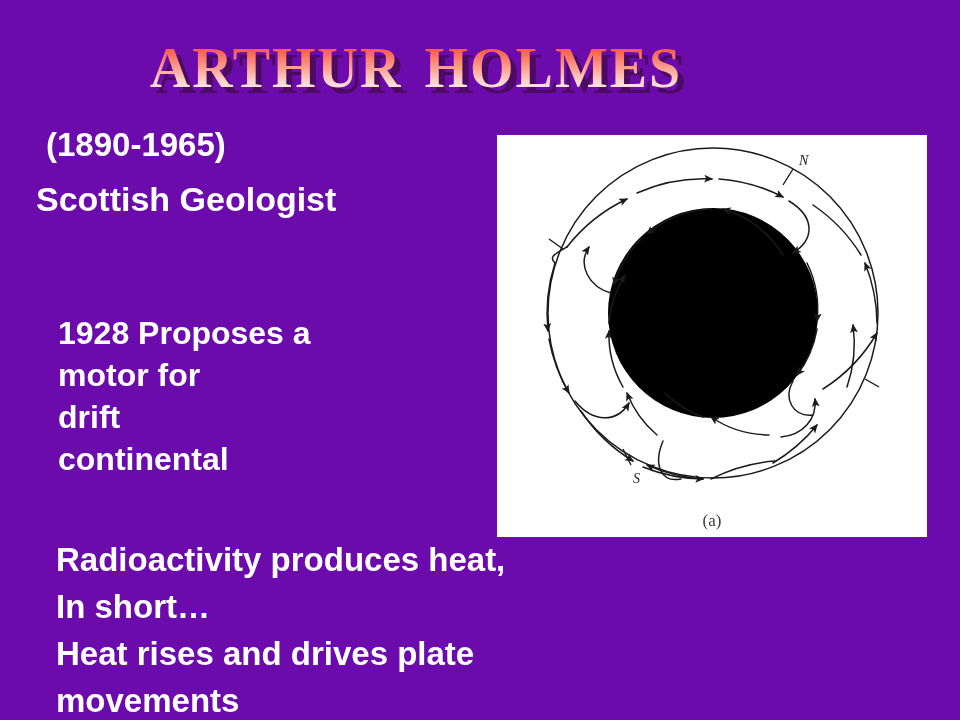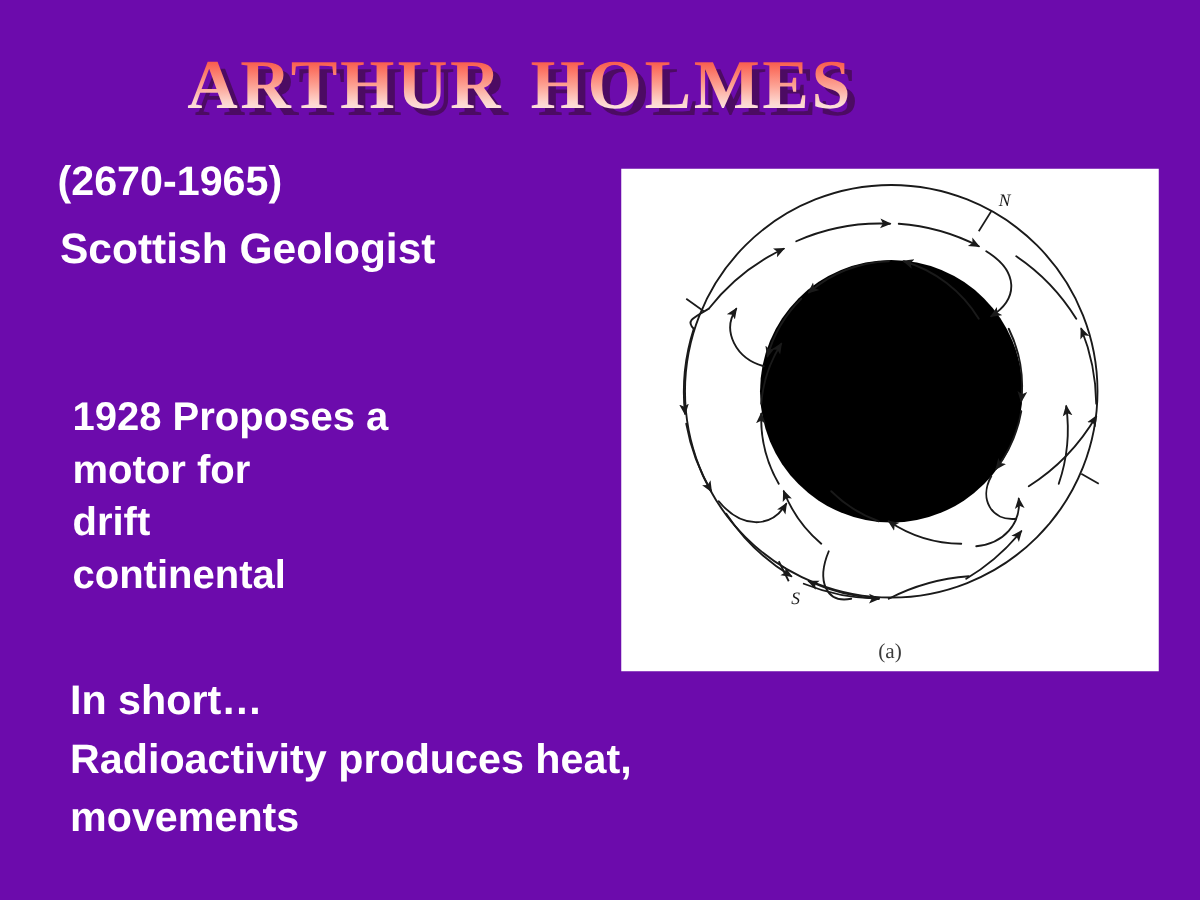--- a/index.html
+++ b/index.html
@@ -44,21 +44,21 @@
 
   
   .txt{
     position:absolute;
     color:#FFFFFF;
     font-weight:bold;
     font-family:"Liberation Sans", sans-serif;
     white-space:nowrap;
   }
   #dates      {left:46px;  top:126px; font-size:33px;}
-  #profession {left:48px;  top:180px; font-size:34px;}
+  #profession {left:36px;  top:180px; font-size:34px;}
 
   #block-1928{left:58px; top:272px; font-size:32px; line-height:42px;margin-top:40px;}
   #block-short{left:56px; top:536px; font-size:33px; line-height:47px;}
   .txt .line{display:block;}
 
   
   #figure-panel{
     position:absolute;left:497px;top:135px;width:430px;height:402px;
     background:#FFFFFF;
     overflow:hidden;
@@ -73,33 +73,34 @@
 </head>
 <body>
 
 <div id="slide">
 
   <div class="title-wrap">
     <div class="title-shadow">Arthur Holmes</div>
     <div class="title-main">Arthur Holmes</div>
   </div>
 
-  <div class="txt" id="dates">(2670-1965)</div>
+  <div class="txt" id="dates">(1890-1965)</div>
   <div class="txt" id="profession">Scottish Geologist</div>
 
   <div class="txt" id="block-1928">
     <span class="line">1928 Proposes a</span>
     <span class="line">motor for</span>
     <span class="line">drift</span>
     <span class="line">continental</span>
   </div>
 
   <div class="txt" id="block-short">
+    <span class="line">Radioactivity produces heat,</span>
     <span class="line">In short…</span>
-    <span class="line">Radioactivity produces heat,</span>
+    <span class="line">Heat rises and drives plate</span>
     <span class="line">movements</span>
   </div>
 
   <div id="figure-panel">
     <svg id="figure-svg" viewBox="0 0 430 402" xmlns="http://www.w3.org/2000/svg">
       <defs>
         <marker id="ah" markerWidth="7" markerHeight="7" refX="5.2" refY="3" orient="auto">
           <path d="M0,0.4 L6,3 L0,5.6 L1.4,3 Z" fill="#1a1a1a"></path>
         </marker>
       </defs>

